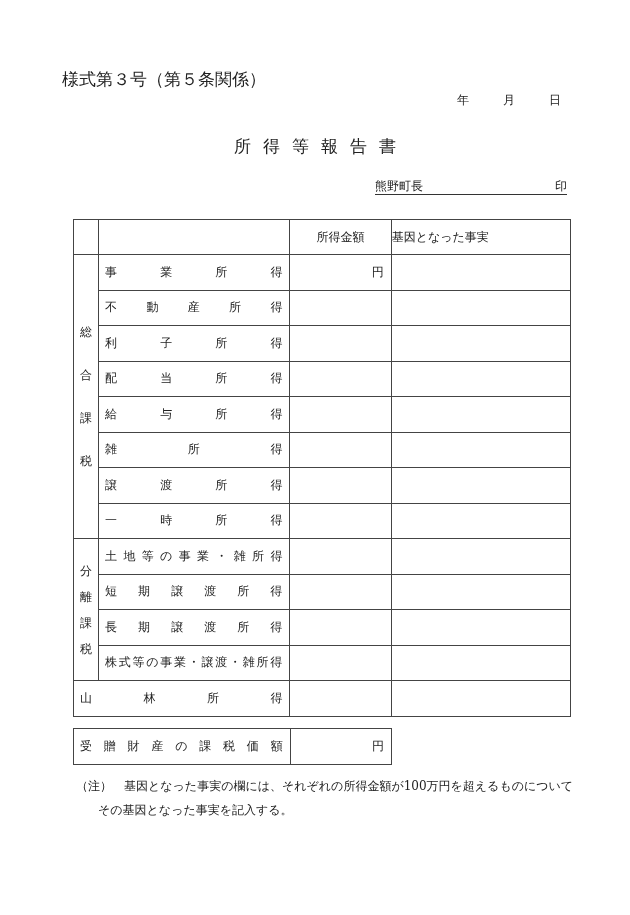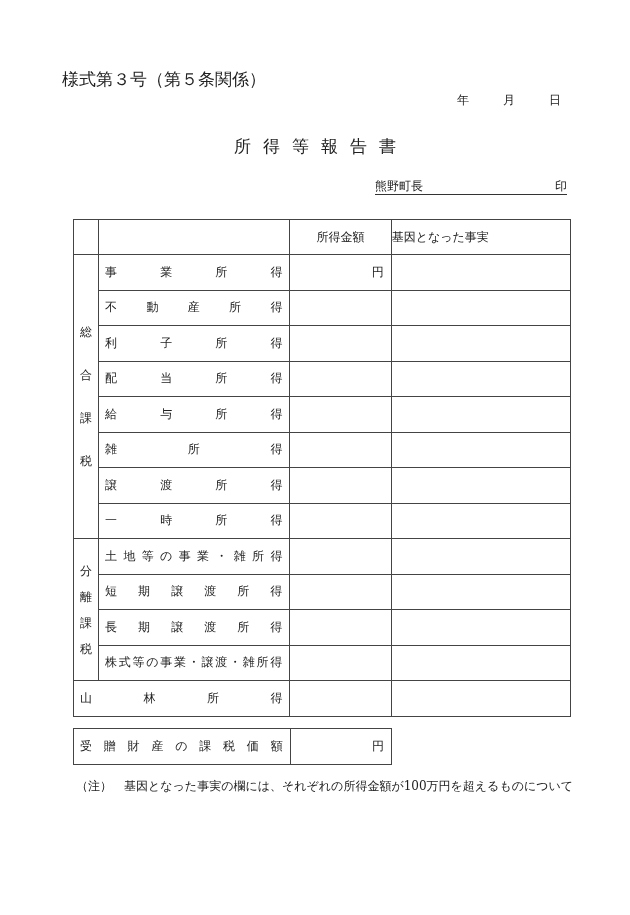--- a/index.html
+++ b/index.html
@@ -264,13 +264,14 @@
             <span>額</span>
           </div>
         </td>
     <td class="amt">円</td>
   </tr>
 </tbody>
   </table>
 
 <div class="abs note">
   <div>（注）　基因となった事実の欄には、それぞれの所得金額が100万円を超えるものについて</div>
+  <div class="indent">その基因となった事実を記入する。</div>
 </div>
 
 </body></html>

